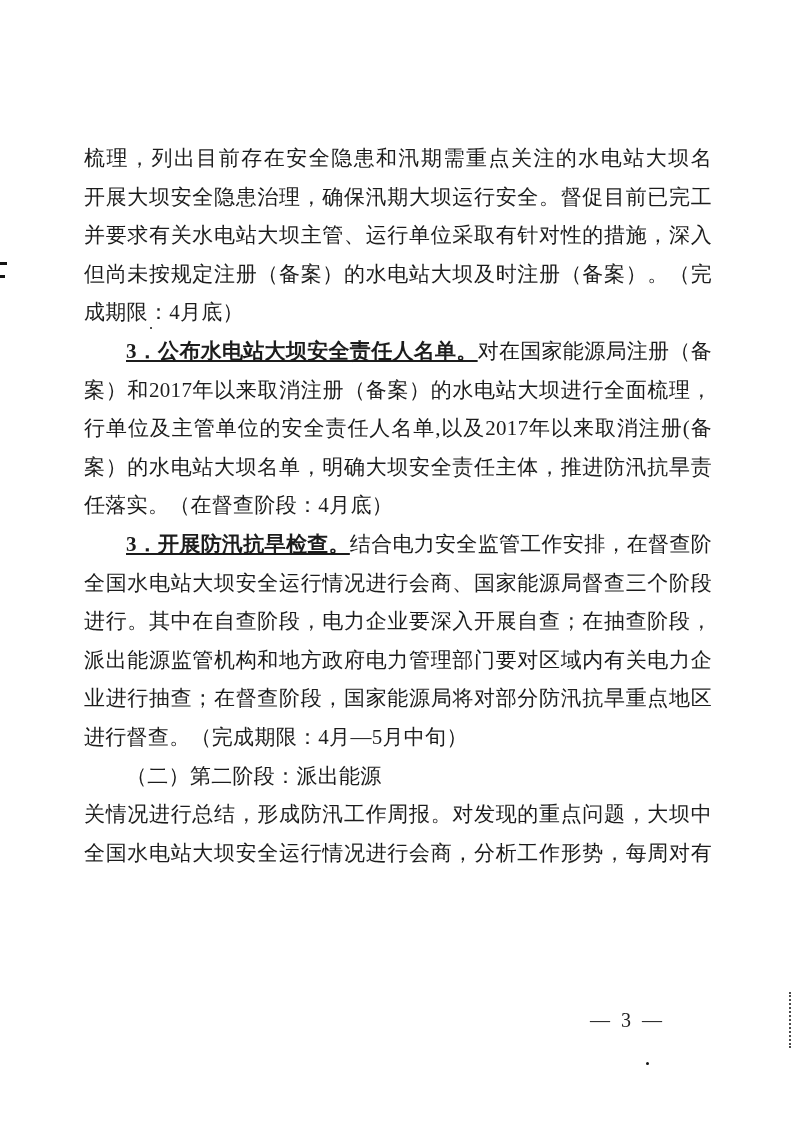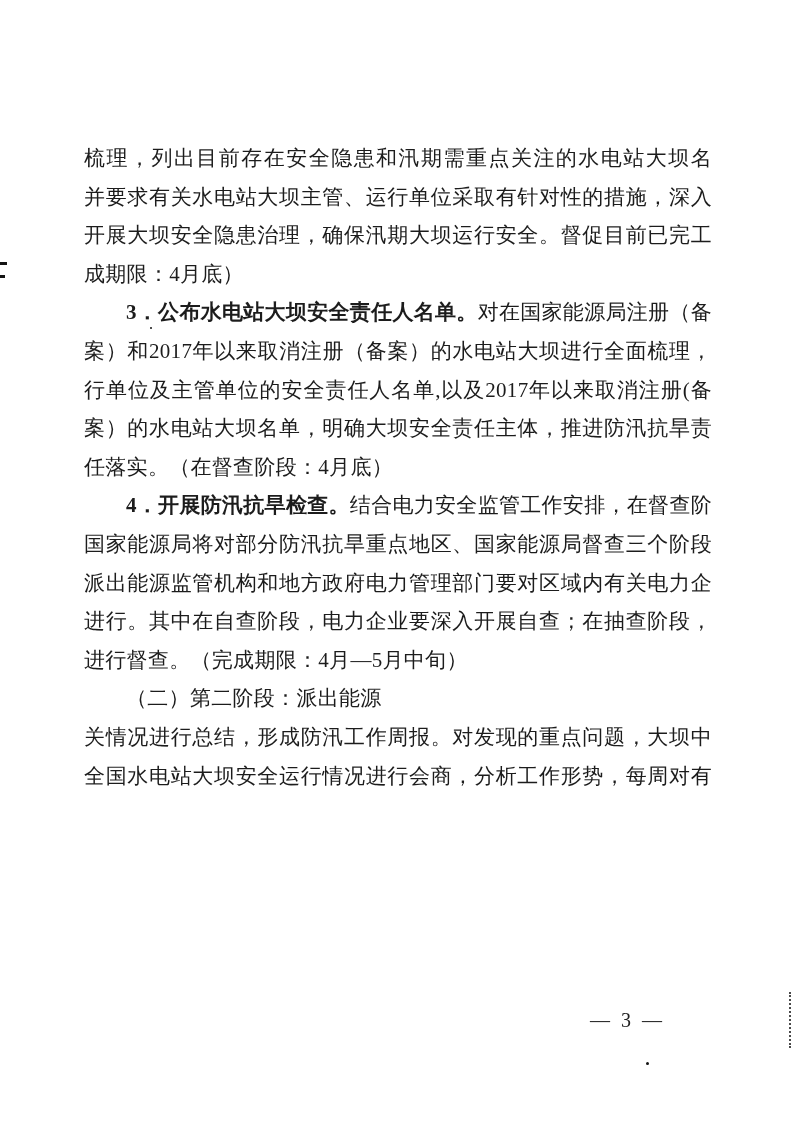--- a/index.html
+++ b/index.html
@@ -24,21 +24,21 @@
     line-height: 38.6px;
     font-size: 21px;
     letter-spacing: 0.3px;
     white-space: normal;
     text-align: justify;
     text-align-last: justify;
     overflow: hidden;
   }
   .ln.end { text-align-last: left; font-family: Liberation Serif, serif; }
   .ln.ind { text-indent: 2em; }
-  .lead { font-weight: 700; }
+  .lead { font-weight: 700; text-decoration: underline; }
   .pagenum {
     position: absolute;
     left: 590px;
     top: 1006px;
     font-size: 20px;
     line-height: 28px;
     letter-spacing: 3px;
     color: #222;
   }
   
@@ -57,38 +57,40 @@
 </style>
 </head>
 <body>
 
 <div class="page">
 
   <div class="textblock">
 
     <div class="para">
       <div class="ln">梳理，列出目前存在安全隐患和汛期需重点关注的水电站大坝名单，</div>
+      <div class="ln">开展大坝安全隐患治理，确保汛期大坝运行安全。督促目前已完工</div>
       <div class="ln">并要求有关水电站大坝主管、运行单位采取有针对性的措施，深入</div>
-      <div class="ln">开展大坝安全隐患治理，确保汛期大坝运行安全。督促目前已完工</div>
+      <div class="ln">但尚未按规定注册（备案）的水电站大坝及时注册（备案）。（完</div>
       <div class="ln end">成期限：4月底）</div>
     </div>
 
     <div class="para">
       <div class="ln ind"><span class="lead">3．公布水电站大坝安全责任人名单。</span><span>对在国家能源局注册（备</span></div>
       <div class="ln">案）和2017年以来取消注册（备案）的水电站大坝进行全面梳理，</div>
       <div class="ln">行单位及主管单位的安全责任人名单,以及2017年以来取消注册(备</div>
       <div class="ln">案）的水电站大坝名单，明确大坝安全责任主体，推进防汛抗旱责</div>
       <div class="ln end">任落实。（在督查阶段：4月底）</div>
     </div>
 
     <div class="para">
-      <div class="ln ind"><span class="lead">4．开展防汛抗旱检查。</span><span>结合电力安全监管工作安排，在督查阶段</span></div>
-      <div class="ln">国家能源局将对部分防汛抗旱重点地区、国家能源局督查三个阶段</div>
+      <div class="ln ind"><span class="lead">3．开展防汛抗旱检查。</span><span>结合电力安全监管工作安排，在督查阶段</span></div>
+      <div class="ln">全国水电站大坝安全运行情况进行会商、国家能源局督查三个阶段</div>
+      <div class="ln">进行。其中在自查阶段，电力企业要深入开展自查；在抽查阶段，</div>
       <div class="ln">派出能源监管机构和地方政府电力管理部门要对区域内有关电力企</div>
-      <div class="ln">进行。其中在自查阶段，电力企业要深入开展自查；在抽查阶段，</div>
+      <div class="ln">业进行抽查；在督查阶段，国家能源局将对部分防汛抗旱重点地区</div>
       <div class="ln end">进行督查。（完成期限：4月—5月中旬）</div>
     </div>
 
     <div class="ln ind end">（二）第二阶段：派出能源</div>
 
     <div class="para">
       <div class="ln">关情况进行总结，形成防汛工作周报。对发现的重点问题，大坝中</div>
       <div class="ln">全国水电站大坝安全运行情况进行会商，分析工作形势，每周对有</div>
     </div>
 

